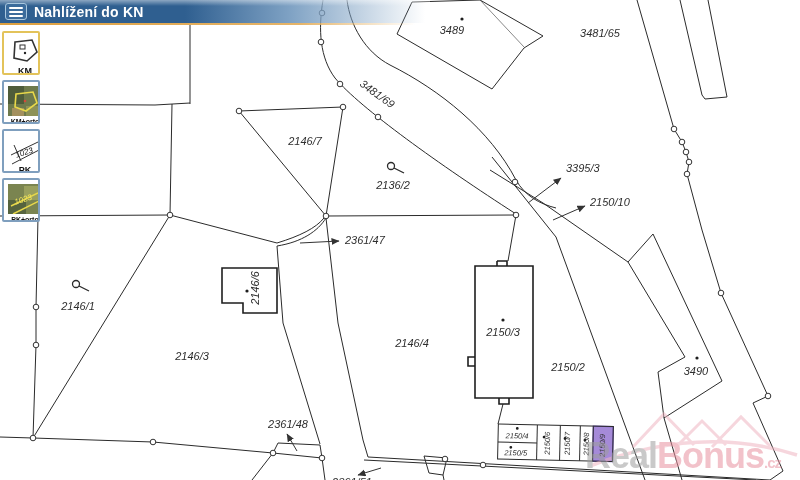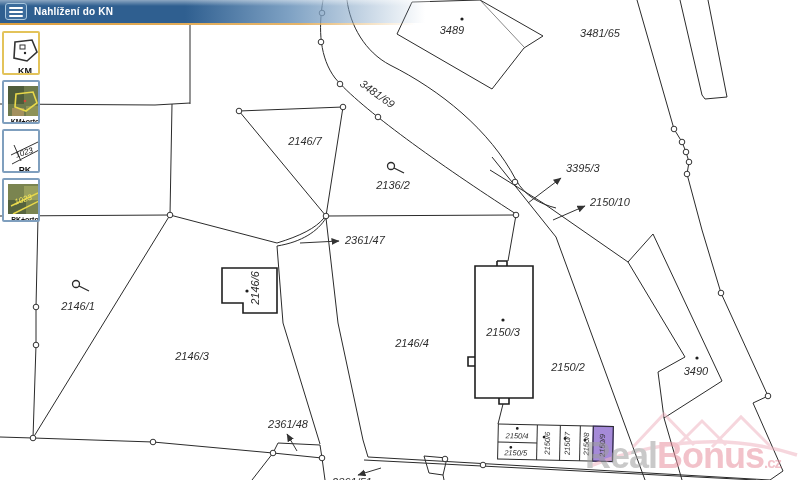--- a/index.html
+++ b/index.html
@@ -10,21 +10,21 @@
        background:linear-gradient(90deg,#2f5f90 0px,#2f5f90 185px,#7fa2c4 290px,rgba(255,255,255,0) 425px);}
   .hdr-sheen{position:absolute;top:0;left:0;width:100%;height:6px;
        background:linear-gradient(180deg,rgba(255,255,255,.45),rgba(255,255,255,0));}
   .hdr-line{position:absolute;top:23px;left:0;width:420px;height:2px;z-index:30;
        background:linear-gradient(90deg,#dd9f3e 0px,#e5b469 300px,rgba(255,255,255,0) 415px);}
   .menu-btn{position:absolute;top:3px;left:5px;width:22px;height:17px;z-index:31;
        background:#3c6c9c;border:1px solid #a9c7de;border-radius:3px;cursor:pointer;
        display:flex;flex-direction:column;justify-content:center;gap:2px;align-items:center;padding:0;}
   .menu-btn .bar{width:14px;height:2px;background:#fff;border-radius:1px;}
   .hdr-title{position:absolute;top:0;left:34px;height:23px;line-height:24px;z-index:31;
-       color:#fff;font-size:10px;font-weight:bold;letter-spacing:.2px;}
+       color:#fff;font-size:14px;font-weight:bold;letter-spacing:.2px;}
   
   .layers{position:absolute;top:31px;left:2px;z-index:30;display:flex;flex-direction:column;gap:5px;}
   .lbtn{width:38px;height:44px;border:2px solid #7f9fbe;border-radius:2px;background:#fff;
         padding:4px;cursor:pointer;position:relative;overflow:hidden;box-sizing:border-box;}
   .lbtn.sel{border-color:#e3c35a;}
   .lbtn svg{display:block;}
   
   .map{position:absolute;top:0;left:0;width:800px;height:480px;z-index:1;}
   .bline{stroke:#2b2b2b;stroke-width:1;fill:none;}
   .bthick{stroke:#1e1e1e;stroke-width:1.6;fill:none;}

